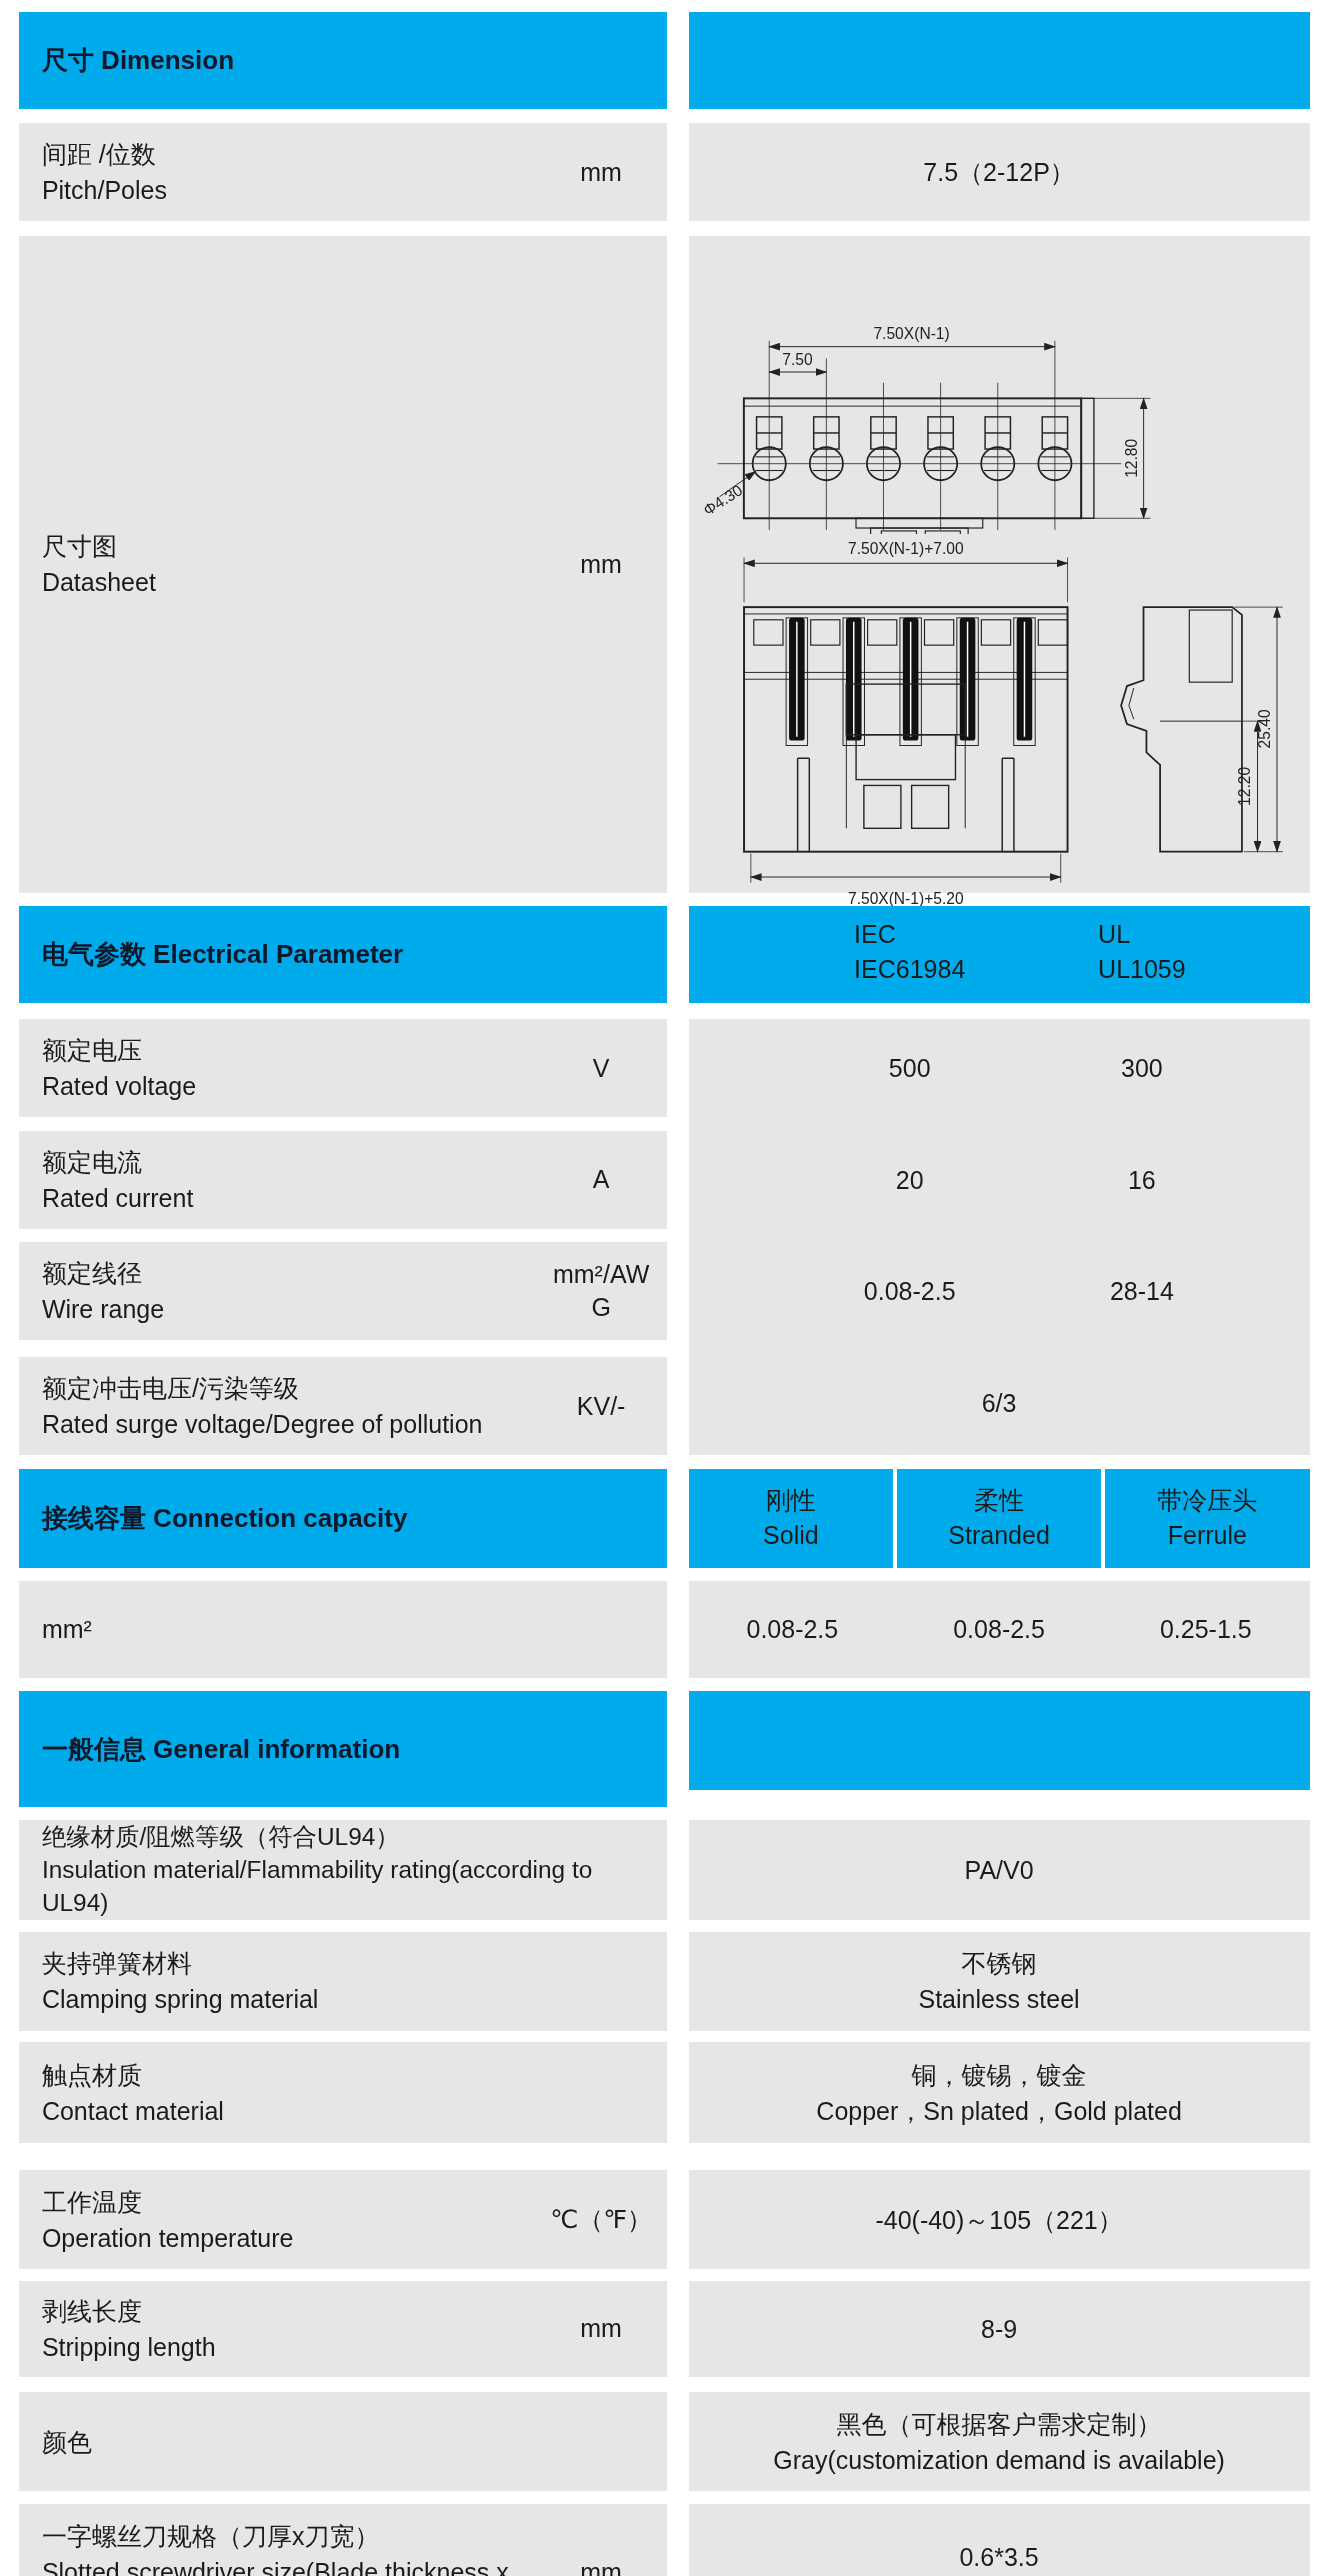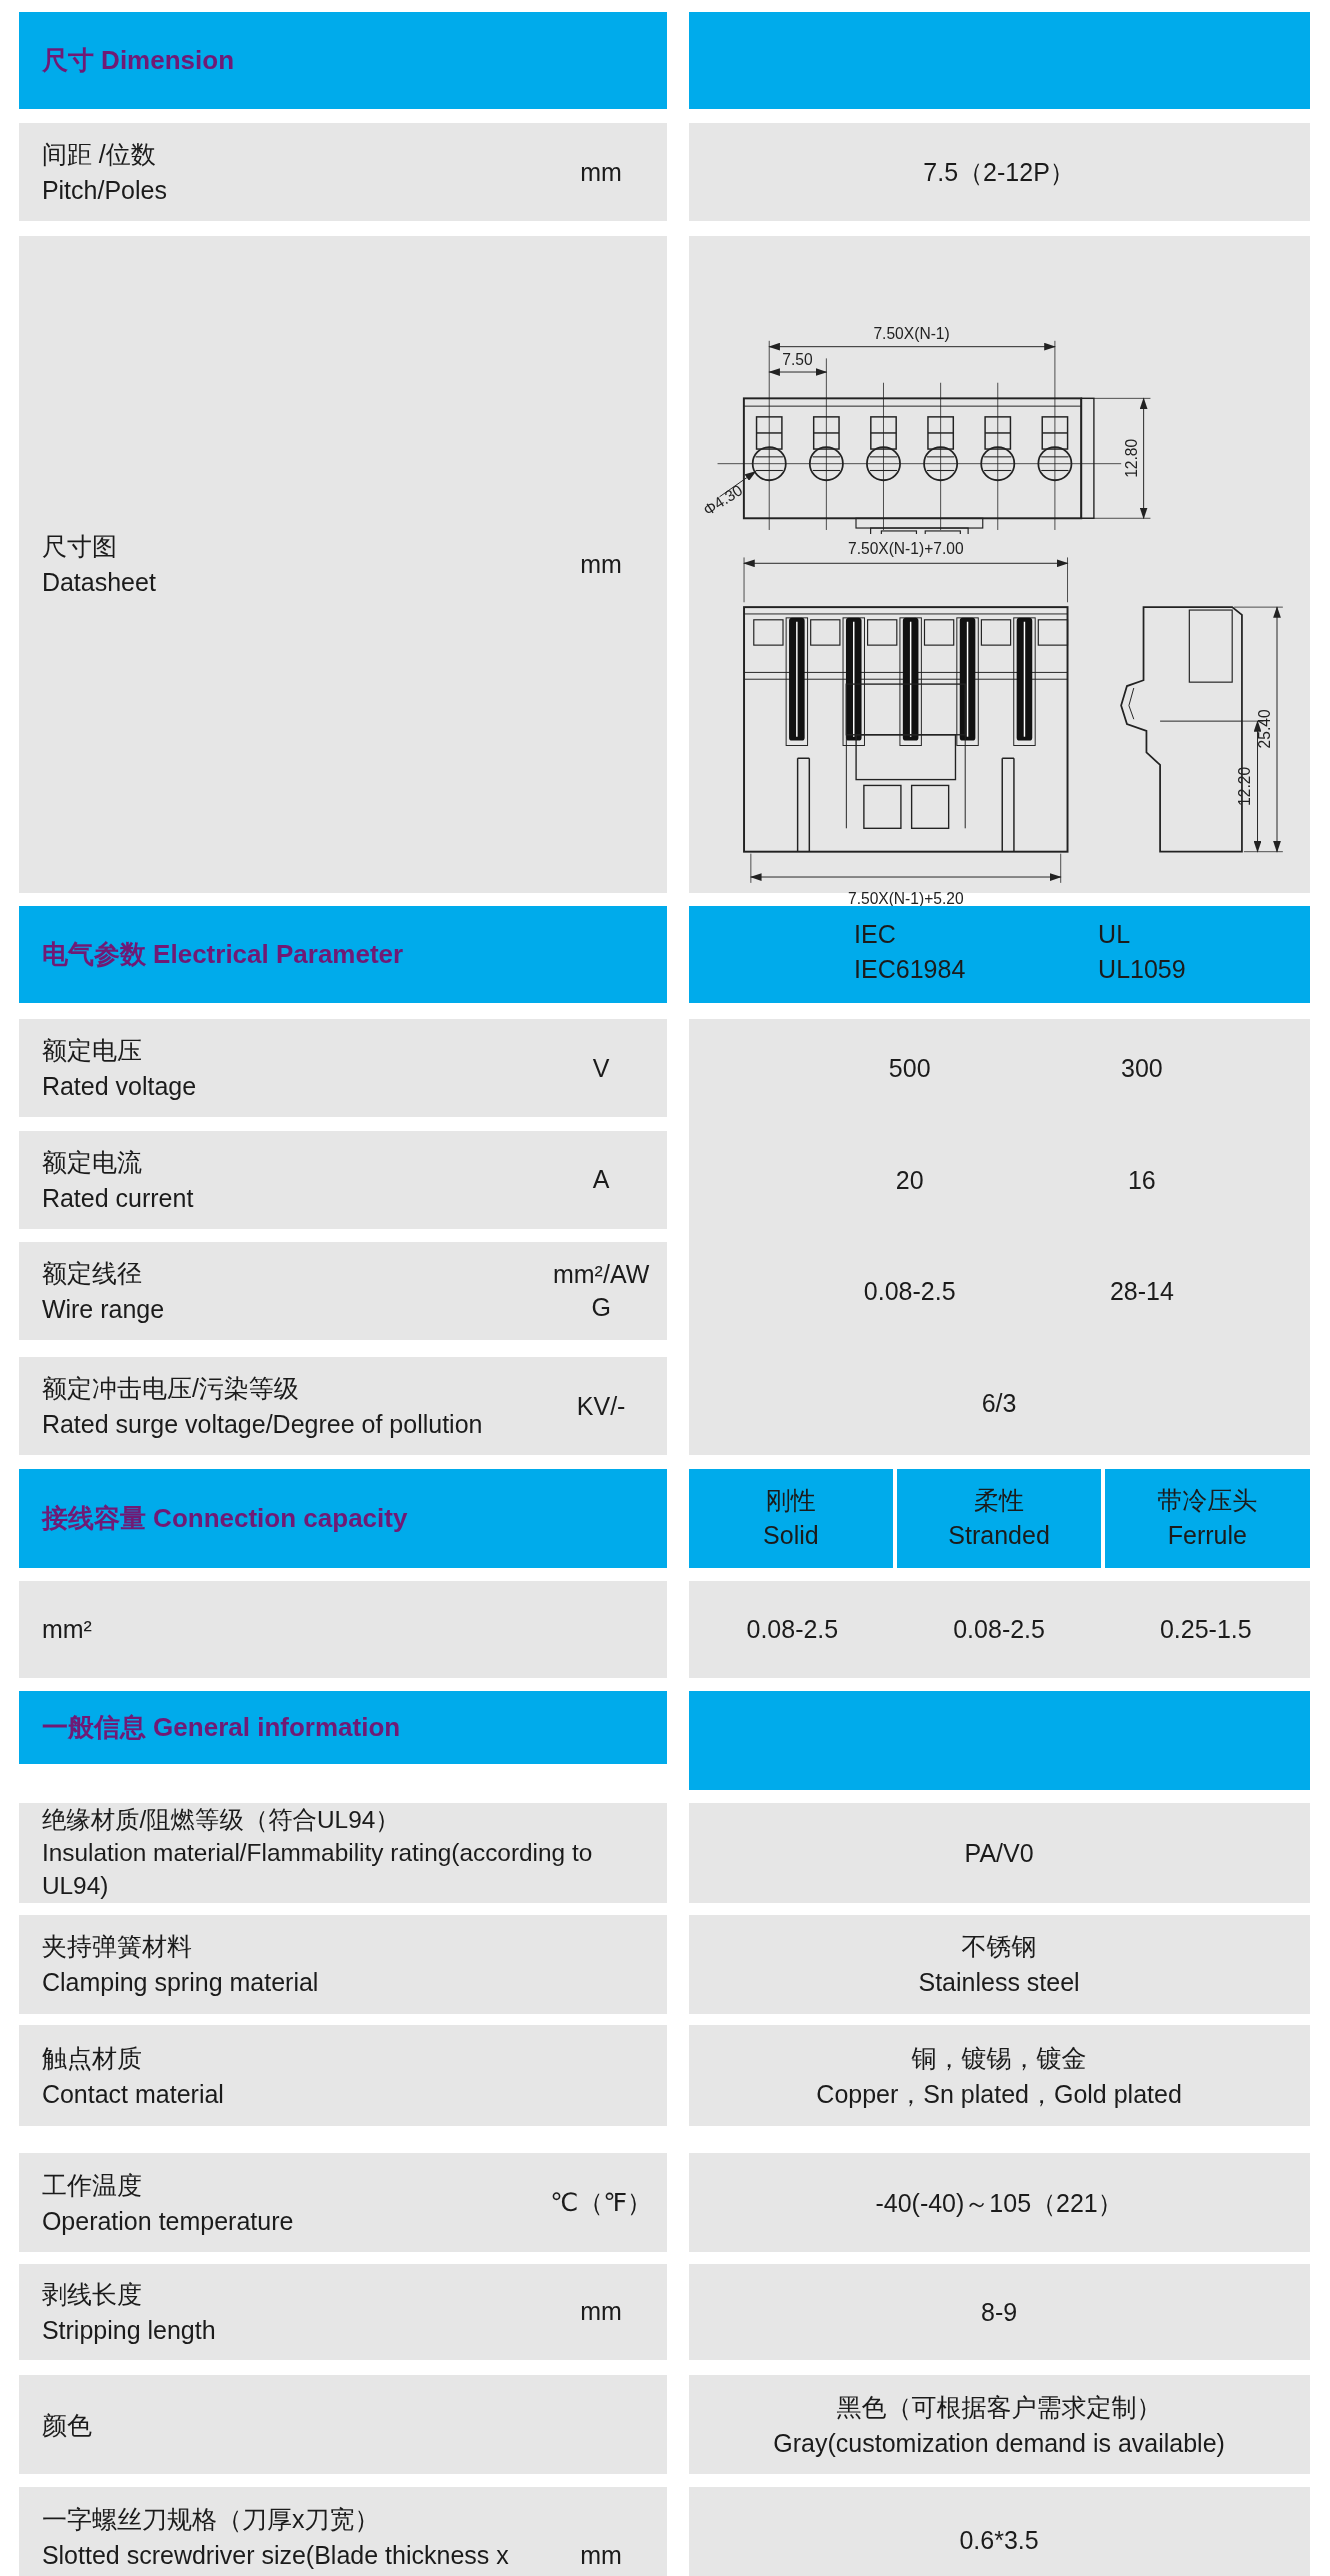--- a/index.html
+++ b/index.html
@@ -5,21 +5,21 @@
   html,body{margin:0;padding:0;background:#fff;}
   .page{position:relative;width:1330px;height:2576px;background:#fff;overflow:hidden;
         font-family:"Liberation Sans","DejaVu Sans",sans-serif;color:#1b1b1b;}
   .content{position:absolute;left:18.5px;top:11.7px;width:1291px;}
   .row{display:flex;gap:21.4px;}
   .cl{width:649px;box-sizing:border-box;}
   .cr{width:621px;box-sizing:border-box;position:relative;}
   .bar{background:#00ABEB;}
   .gray{background:#E6E6E6;}
   .vcent{display:flex;align-items:center;}
-  .title{font-size:26px;font-weight:700;color:#701a75;padding-left:23.4px;}
+  .title{font-size:26px;font-weight:700;color:#0f172a;padding-left:23.4px;}
   .lbl{flex:1;padding-left:23.4px;font-size:25px;line-height:36px;}
   .lbl span{display:block;}
   .tight{font-size:24.4px;line-height:33px;}
   .unit{width:113px;margin-right:9.7px;text-align:center;font-size:25px;line-height:33px;}
   .unit span{display:block;}
   .val{display:flex;align-items:center;justify-content:center;text-align:center;
        font-size:25px;line-height:36px;}
   .val .two span{display:block;}
   .band{height:98px;margin-bottom:13.6px;position:relative;}
   .band:last-child{margin-bottom:0;}
@@ -345,21 +345,21 @@
           </div>
     </div>
     <div class="cr gray" style="height:97px">
       <span class="pos" style="left:16.7%">0.08-2.5</span>
       <span class="pos" style="left:50%">0.08-2.5</span>
       <span class="pos" style="left:83.3%">0.25-1.5</span>
     </div>
   </div>
 
   <div class="row" style="margin-bottom:12.7px">
-    <div class="cl bar vcent" style="height:73px">
+    <div class="cl bar vcent" style="height:116px">
       <div class="title">一般信息 General information</div>
     </div>
     <div class="cr bar" style="height:99px"></div>
   </div>
 
   <div class="row" style="margin-bottom:11.7px">
     <div class="cl gray vcent" style="height:100px">
       <div class="lbl tight">
         <span>绝缘材质/阻燃等级（符合UL94）</span>
         <span>Insulation material/Flammability rating(according to</span>

